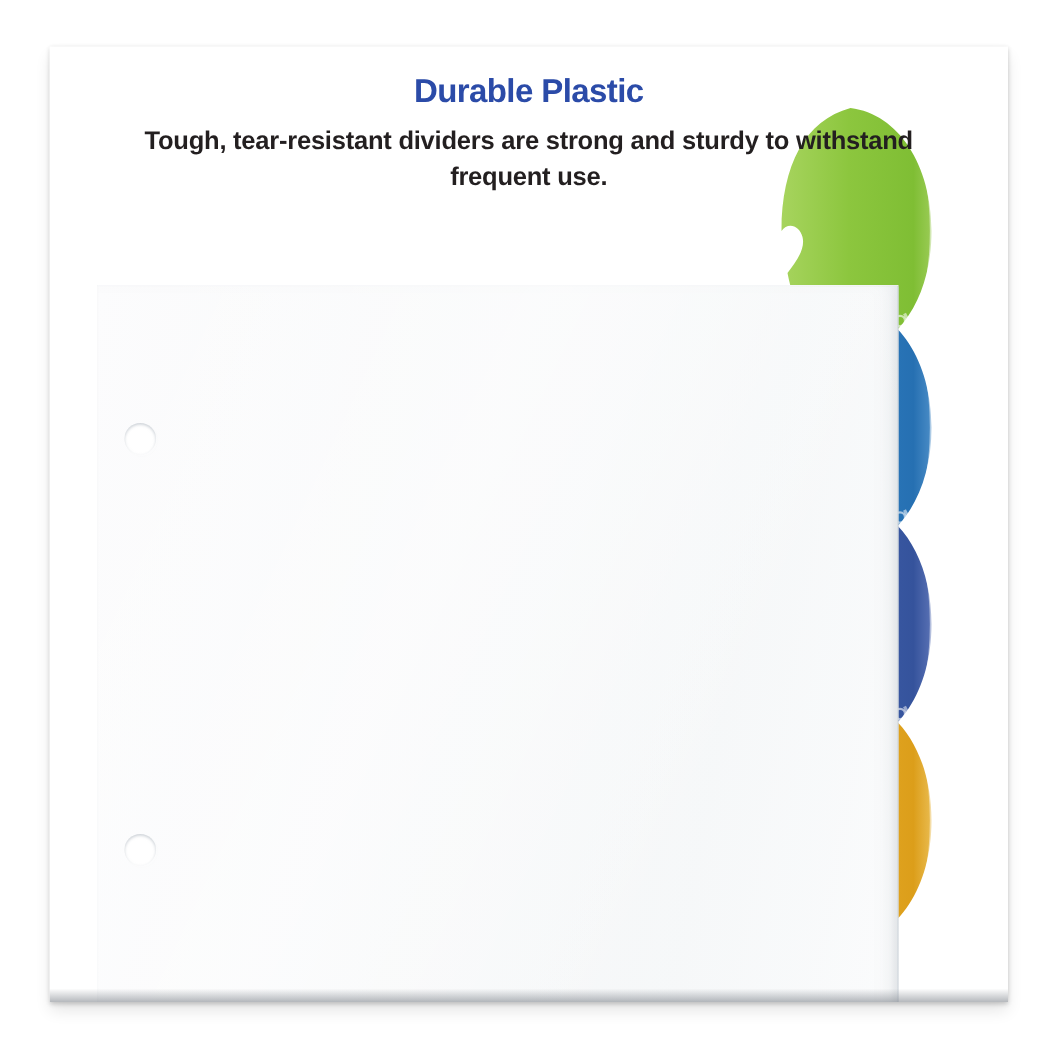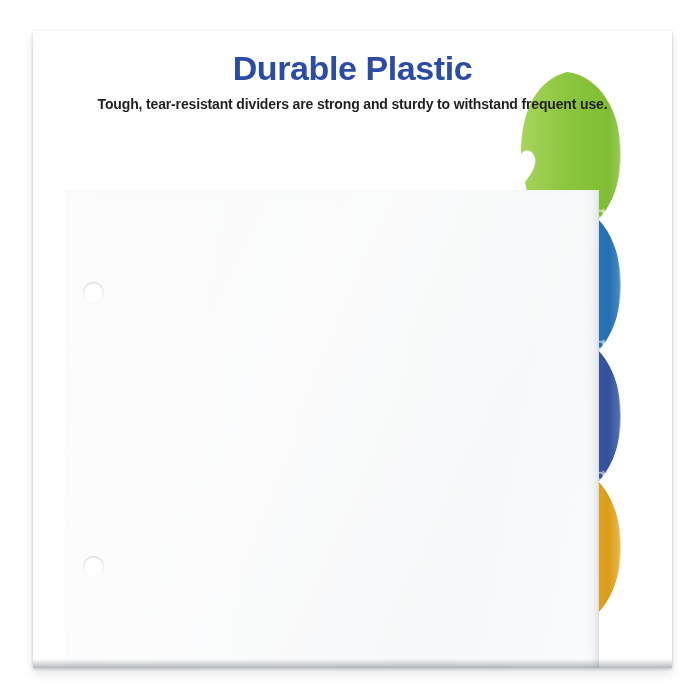--- a/index.html
+++ b/index.html
@@ -22,30 +22,30 @@
 
   
   #text-block{
     position:absolute;
     left:0; top:0; width:639px;
     text-align:center;
     padding-top:18px;
     z-index:40;
   }
   #headline{
-    font-size:34px;
+    font-size:22px;
     font-weight:bold;
     letter-spacing:-0.4px;
     color:#2B4BA8;
     line-height:1.12;
     margin:0;
   }
   #subhead{
     margin:8px 0 0 0;
-    font-size:14px;
+    font-size:17px;
     font-weight:bold;
     color:#231f20;
     line-height:1.42;
     letter-spacing:-0.15px;
     padding:0 32px;
   }
 
   
   #divider-sheet{
     position:absolute;

